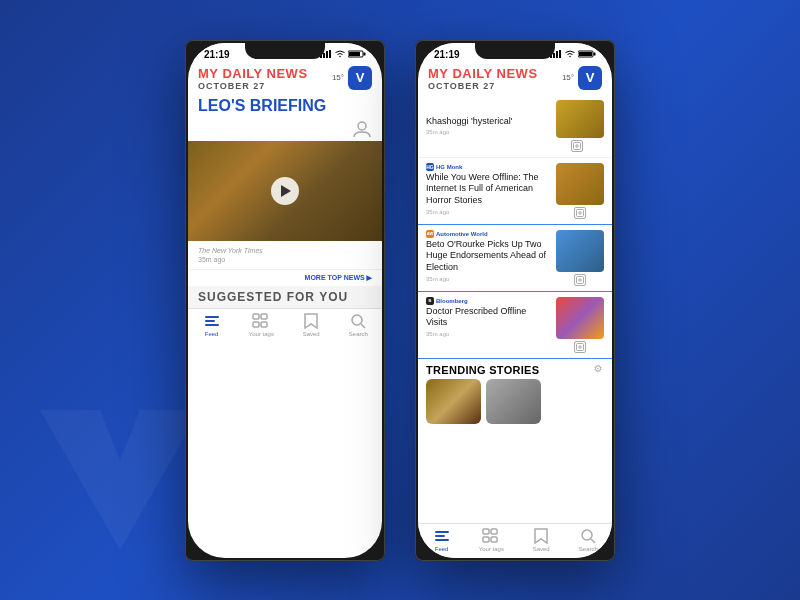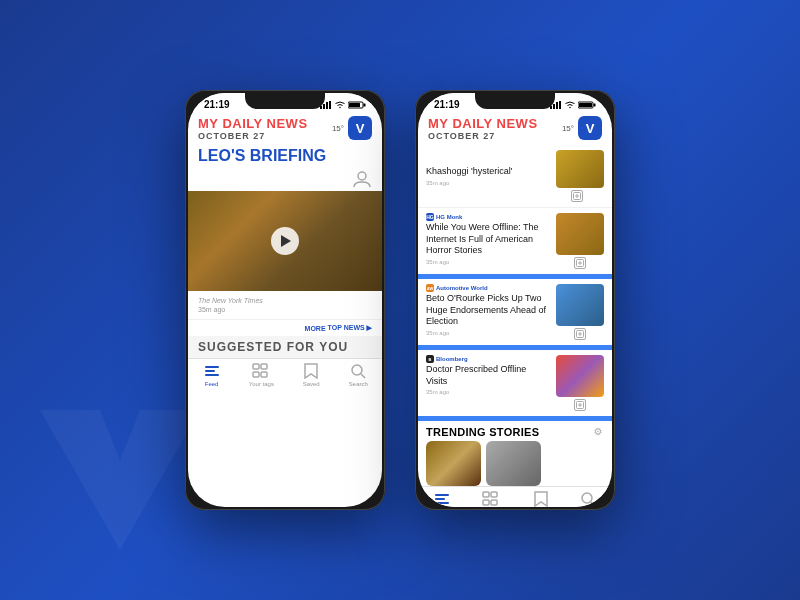--- a/index.html
+++ b/index.html
@@ -23,23 +23,23 @@
       height: 200px;
     }
     .phones-container {
       display: flex;
       gap: 30px;
       align-items: center;
     }
     
     .phone {
       width: 200px;
-      height: 420px;
+      height: 521px;
       background: #1a1a1a;
-      border-radius: 20px;
+      border-radius: 8px;
       padding: 3px;
       box-shadow: 0 20px 60px rgba(0,0,0,0.5), inset 0 0 0 1px #444;
       position: relative;
     }
     .phone-inner {
       width: 100%;
       height: 100%;
       background: #fff;
       border-radius: 37px;
       overflow: hidden;
@@ -229,21 +229,21 @@
     .nav-label.active { color: #1e4fc2; }
     .nav-icon-lines { display: flex; flex-direction: column; gap: 2px; }
     .nav-line { height: 2px; background: #1e4fc2; border-radius: 1px; }
     .nav-line:nth-child(1) { width: 14px; }
     .nav-line:nth-child(2) { width: 10px; }
     .nav-line:nth-child(3) { width: 14px; }
     .news-list-item {
       display: flex;
       padding: 5px 8px;
       gap: 6px;
-      border-bottom: 5px solid #3b82f6;
+      border-bottom: 1px solid #3b82f6;
       align-items: flex-start;
     }
     .news-list-text { flex: 1; min-width: 0; }
     .news-list-source {
       font-size: 6px;
       color: #1e4fc2;
       font-weight: 600;
       margin-bottom: 1px;
       display: flex;
       align-items: center;

